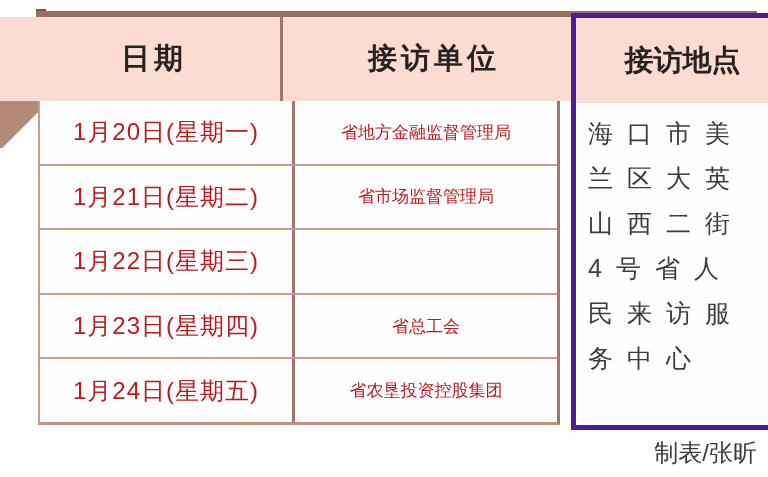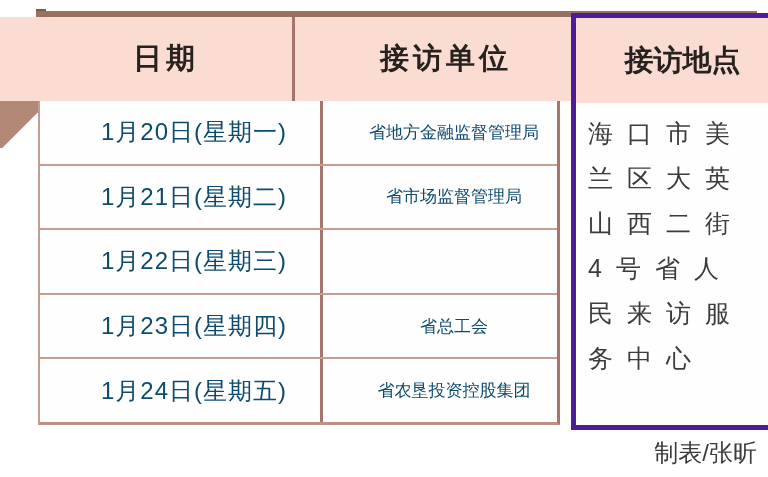--- a/index.html
+++ b/index.html
@@ -6,37 +6,37 @@
   body{font-family:"Liberation Sans","DejaVu Sans",sans-serif;}
   .stage{position:relative;width:768px;height:477px;background:#ffffff;overflow:hidden;}
 
   
   .topbar{position:absolute;left:36px;top:11px;width:721px;height:6px;background:#97705f;}
   .topbar-cap{position:absolute;left:36px;top:9px;width:10px;height:9px;background:#7a584c;}
 
   
   .main-header{position:absolute;left:0;top:17px;width:557px;height:84px;
     background:#fbdcd3;border-right:3px solid #a2766a;
-    display:flex;align-items:center;box-sizing:content-box;padding-left:40px;}
+    display:flex;align-items:center;box-sizing:content-box;padding-left:28px;}
   .main-header .hcell{display:flex;align-items:center;justify-content:center;
     font-size:29px;font-weight:700;color:#262220;letter-spacing:4px;}
   .hcell.c1{width:252px;border-right:3px solid #a2766a;align-self:stretch;}
   .hcell.c2{flex:1;align-self:stretch;}
 
   
   .fold{position:absolute;left:0;top:101px;width:38px;height:47px;background:#b28877;
     clip-path:polygon(0 0,100% 0,100% 24%,6% 100%,0 100%);}
 
   
   .main-table{position:absolute;left:38px;top:101px;width:522px;height:324px;
     box-sizing:border-box;border-left:2px solid #c79d90;border-right:3px solid #a2766a;
     border-bottom:3px solid #bb9284;background:#fffefe;display:flex;flex-direction:column;}
   .trow{flex:1;display:flex;border-top:2px solid #c79d90;}
   .trow:first-child{border-top:none;}
-  .tcell{display:flex;align-items:center;justify-content:center;color:#0c4a6e;padding-left:28px;}
+  .tcell{display:flex;align-items:center;justify-content:center;color:#b91c1c;}
   .tcell.date{width:252px;border-right:3px solid #a2766a;font-size:24px;letter-spacing:1px;}
   .tcell.unit{flex:1;font-size:17px;}
 
   
   .loc-box{position:absolute;left:571px;top:13px;width:223px;height:417px;
     box-sizing:border-box;border:5px solid #4c1d95;background:#fffefe;}
   .loc-header{height:85px;background:#fbdcd3;display:flex;align-items:center;justify-content:center;
     font-size:29px;font-weight:700;color:#262220;}
   .loc-text{margin:8px 0 0 12px;width:162px;font-size:25px;line-height:45px;
     letter-spacing:14px;color:#3c3c3c;word-break:break-all;}

